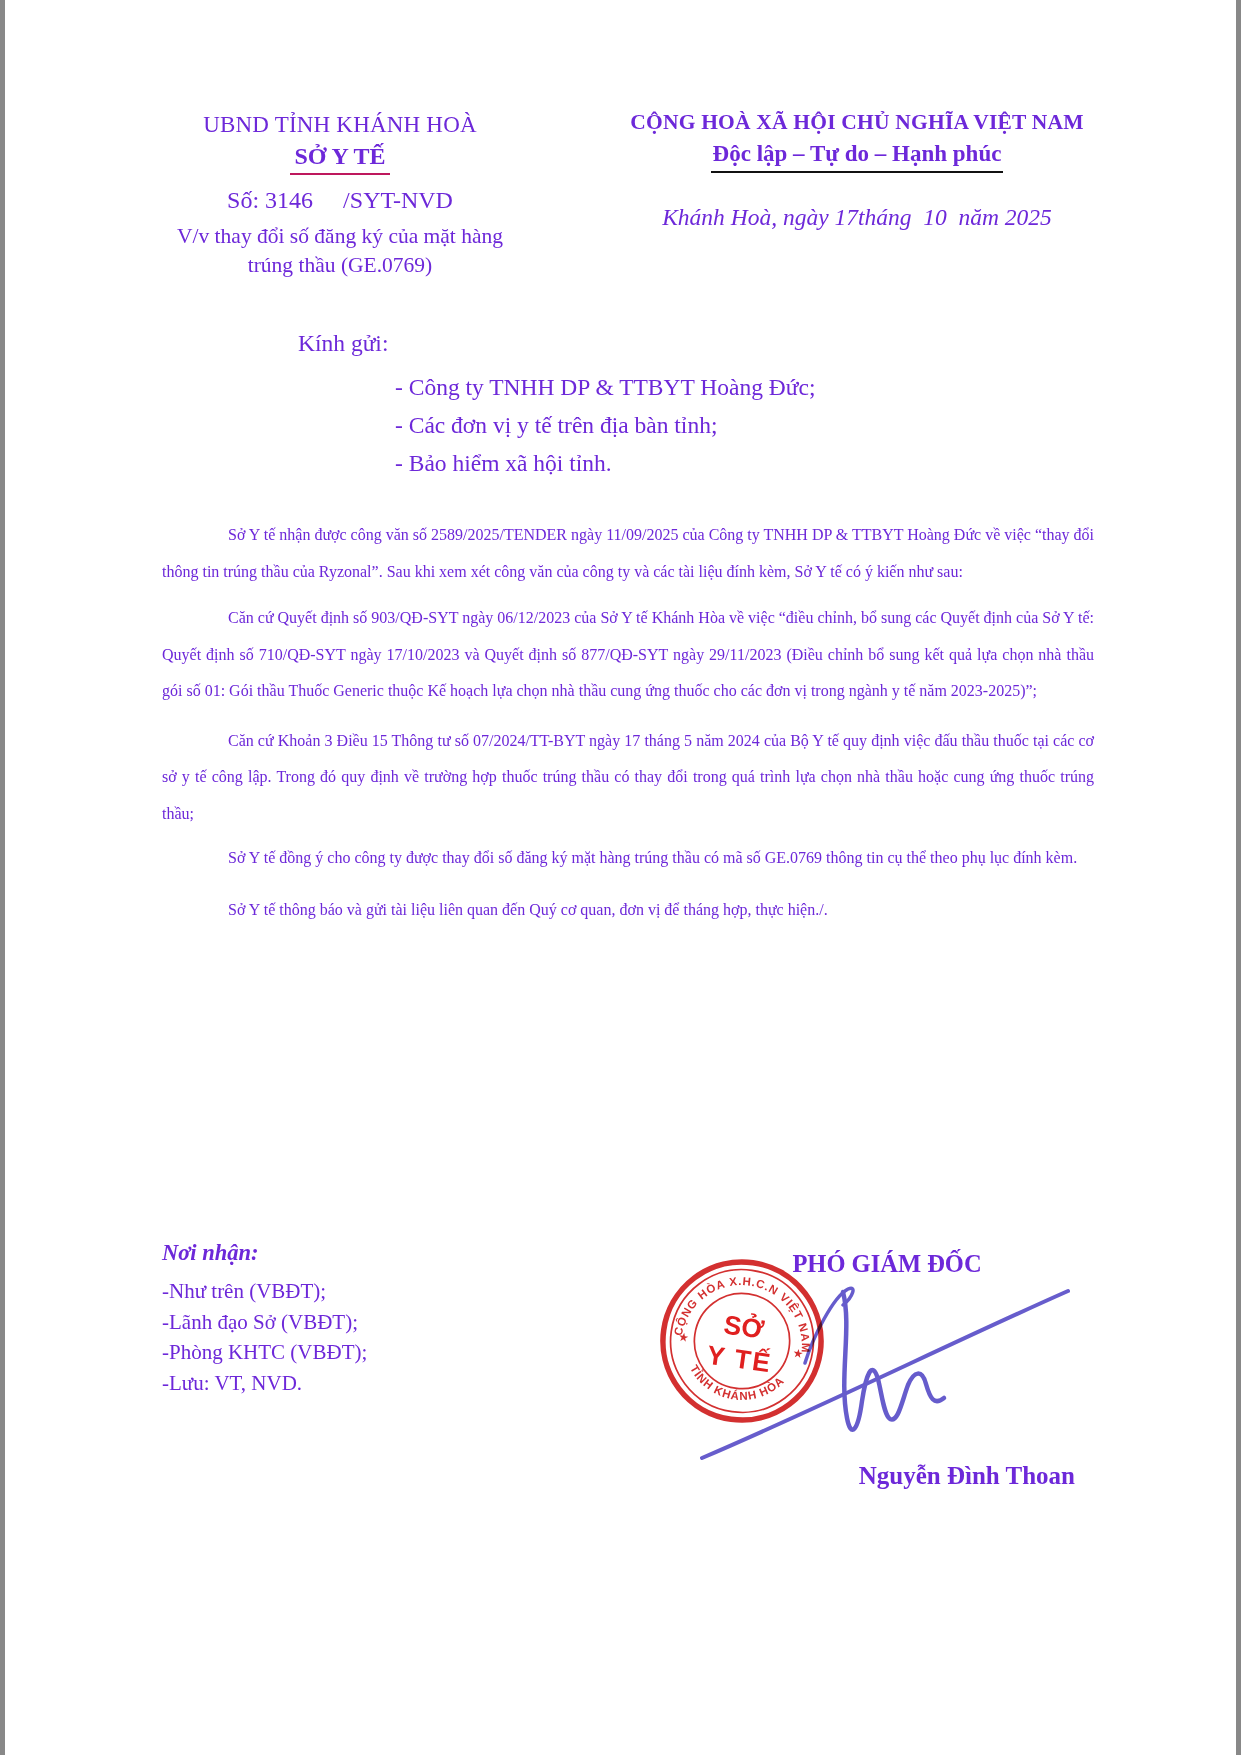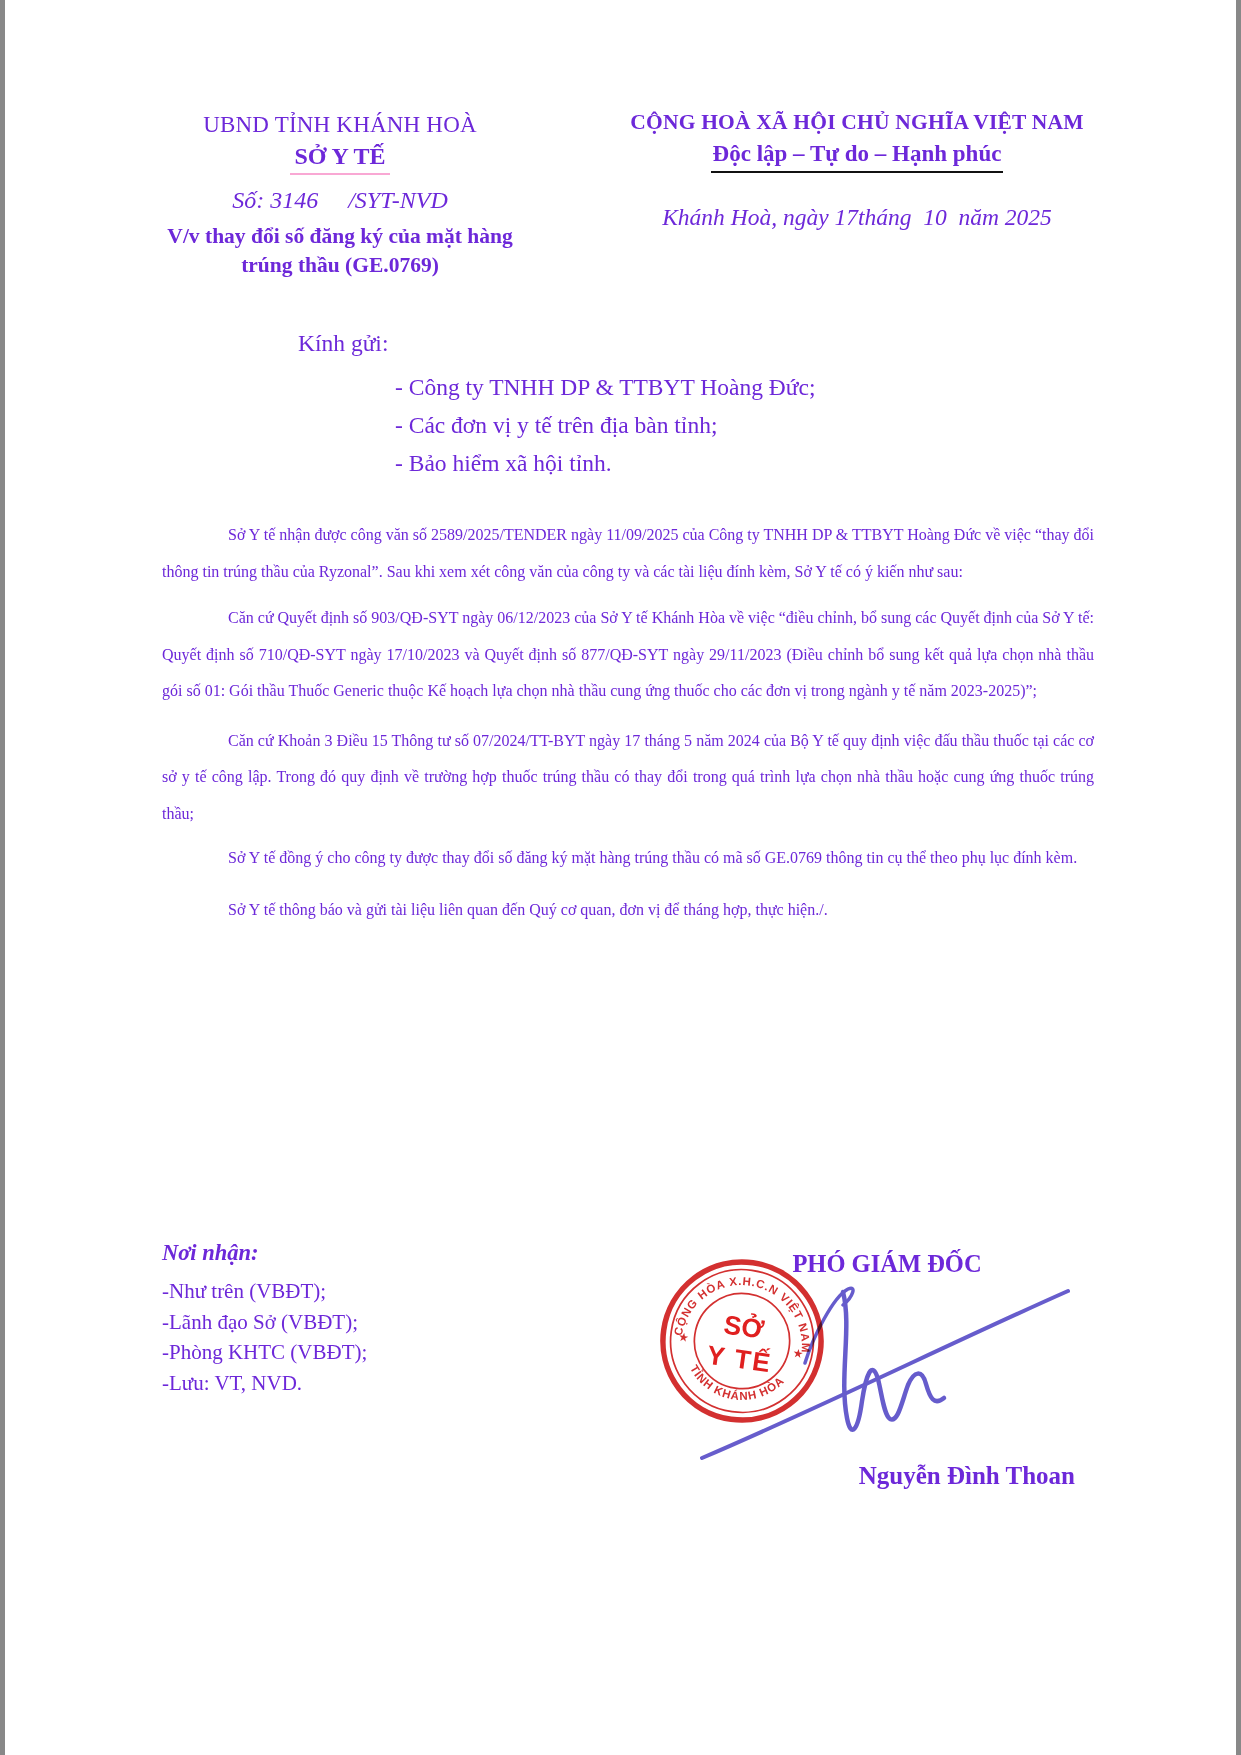--- a/index.html
+++ b/index.html
@@ -7,29 +7,29 @@
     position:relative;
     width:1231px;height:1755px;
     background:#ffffff;
     font-family:"Liberation Serif","DejaVu Serif",serif;
     color:#6d28d9;
     overflow:hidden;
     margin:0 auto;
   }
   .abs{position:absolute;}
   .center{text-align:center;}
-  .pre{white-space:pre;font-style:italic;}
+  .pre{white-space:pre;}
 
   
   .hdr-left{left:145px;top:112px;width:380px;}
   .hdr-left .org-parent{font-size:23px;letter-spacing:.2px;}
   .hdr-left .org{font-size:24px;font-weight:bold;margin-top:5px;}
-  .hdr-left .org span{display:inline-block;border-bottom:2px solid #f9a8d4;padding:0 4px 3px 4px;}
+  .hdr-left .org span{display:inline-block;border-bottom:2px solid #be185d;padding:0 4px 3px 4px;}
   .hdr-left .doc-no{font-size:24px;margin-top:12px;}
-  .hdr-left .subject{font-size:21.5px;margin-top:8px;line-height:29px;font-weight:bold;}
+  .hdr-left .subject{font-size:21.5px;margin-top:8px;line-height:29px;}
 
   
   .hdr-right{left:592px;top:110px;width:520px;}
   .hdr-right .motto1{font-size:21.5px;font-weight:bold;letter-spacing:.2px;}
   .hdr-right .motto2{font-size:23px;font-weight:bold;margin-top:6px;}
   .hdr-right .motto2 span{display:inline-block;border-bottom:2px solid #111;padding:0 2px 4px 2px;}
   .hdr-right .date{font-size:23.5px;font-style:italic;margin-top:31px;}
 
   
   .kinh-gui{left:293px;top:330px;font-size:23.5px;}

